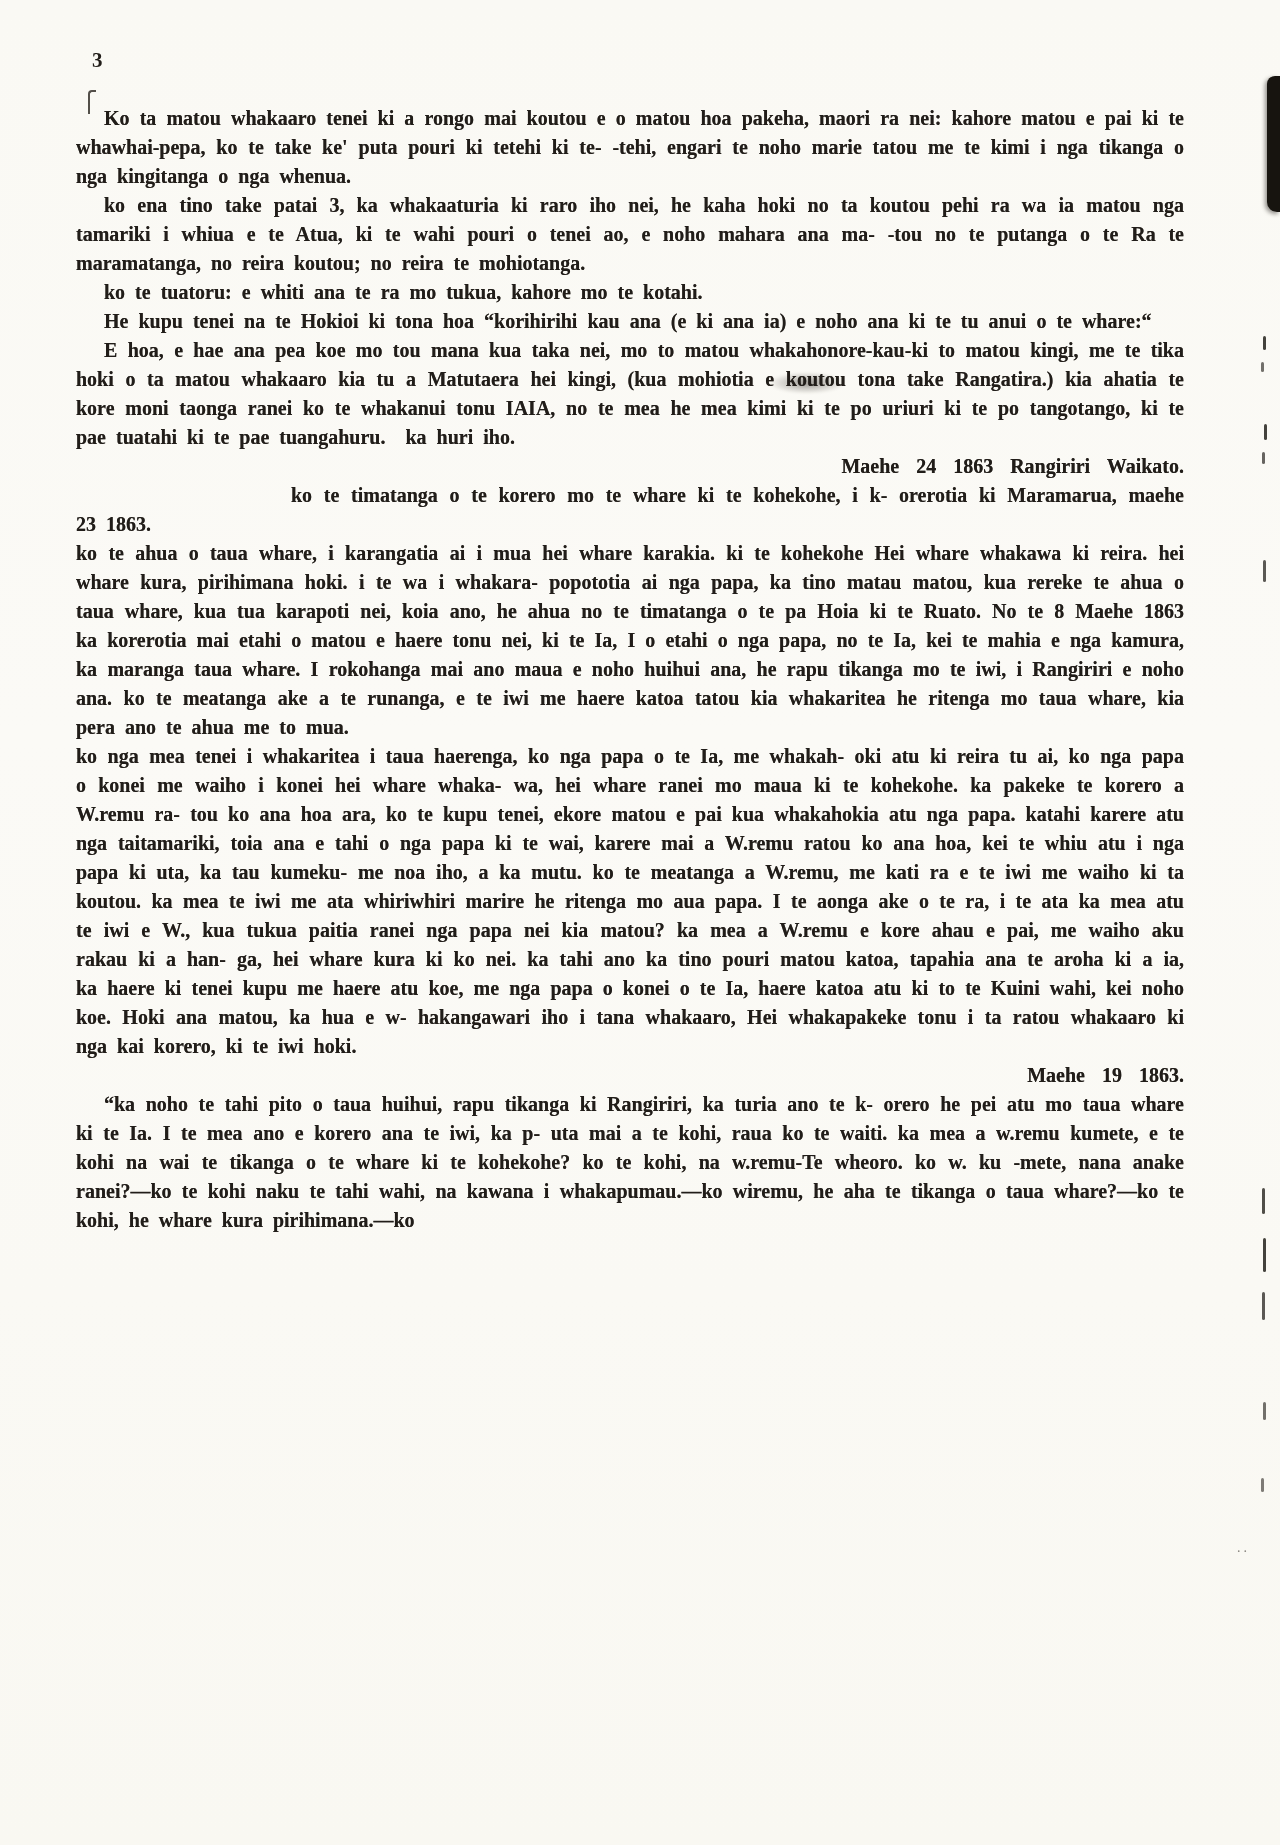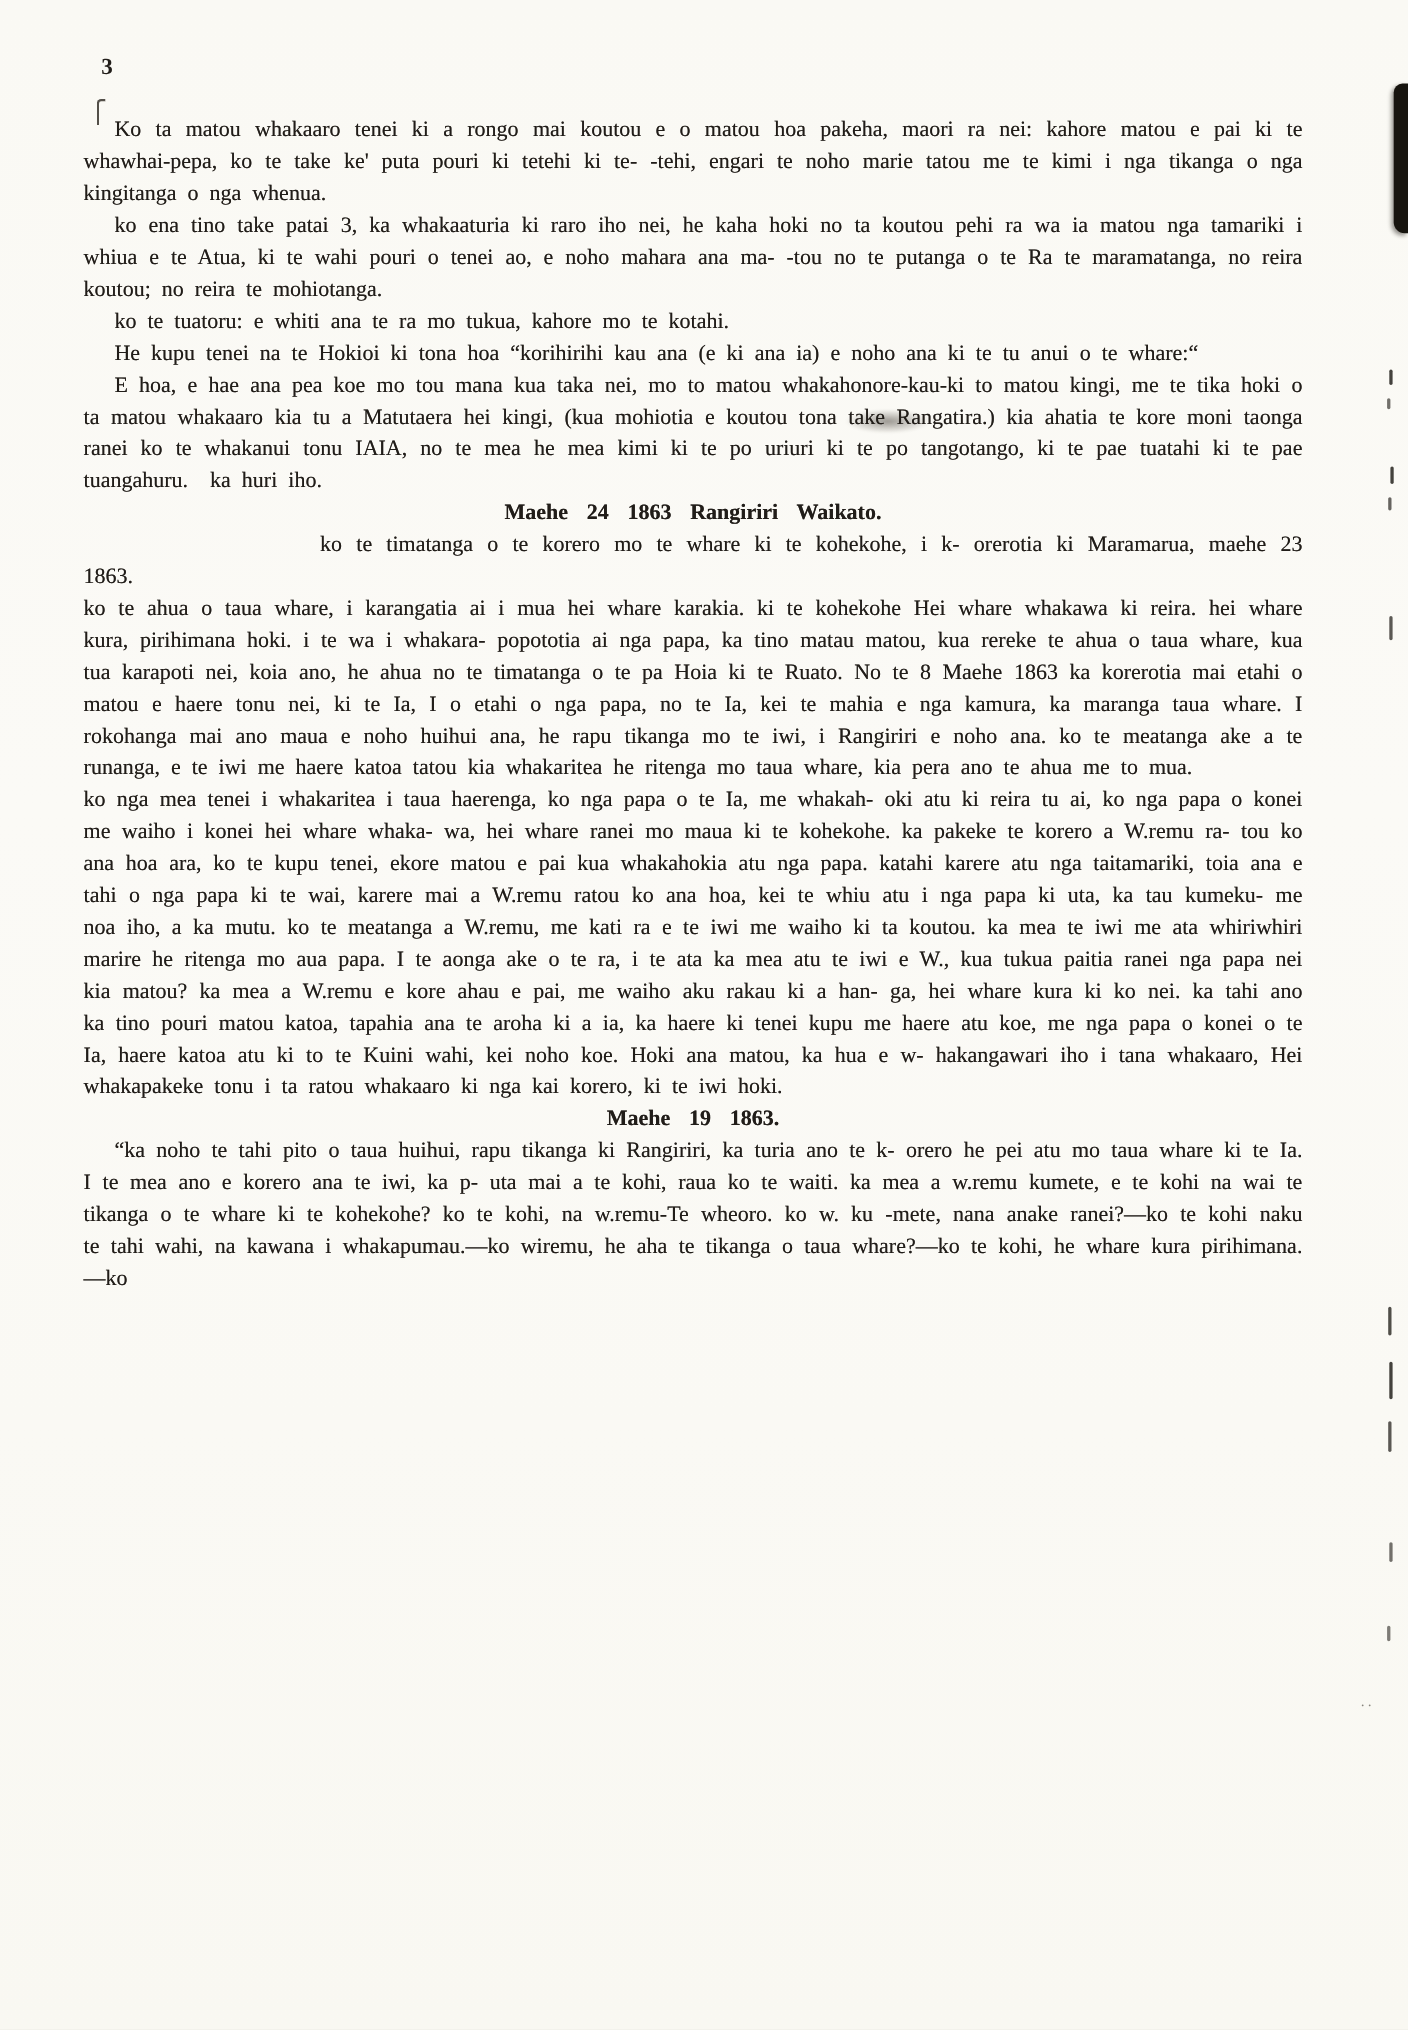--- a/index.html
+++ b/index.html
@@ -23,25 +23,25 @@
     text-align: center; font-size: 21px; font-weight: bold;
     letter-spacing: 3px; word-spacing: 18px;
     text-shadow: 0 0 0.5px rgba(20,16,12,.75);
   }
   .body-text {
     position: absolute; top: 104px; left: 76px; width: 1108px;
     font-size: 20px; line-height: 29px;
     text-align: justify; word-spacing: 5px;
     text-shadow: 0 0 0.5px rgba(25,20,15,.65);
   }
-  p.para { margin: 0; }
+  p.para { margin: 0; font-weight: bold; }
   p.indent { text-indent: 28px; }
   p.deep-indent { text-indent: 215px; }
   .section-heading {
-    margin: 0; text-align: center; font-size: 20px; font-weight: bold;
+    margin: 0; text-align: right; font-size: 20px; font-weight: bold;
     line-height: 29px; word-spacing: 12px;
     text-shadow: 0 0 0.5px rgba(20,16,12,.75);
   }
   
   .artifact { position: absolute; background: #17140f; }
   .edge-blob {
     right: 0; top: 76px; width: 13px; height: 136px;
     border-radius: 8px 0 0 10px;
     box-shadow: -2px 2px 4px rgba(20,16,10,.45);
   }

